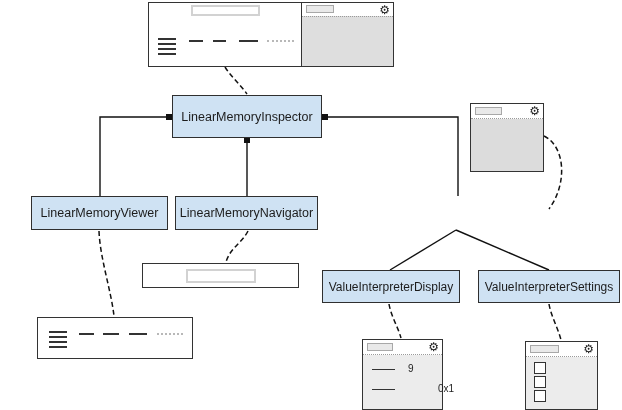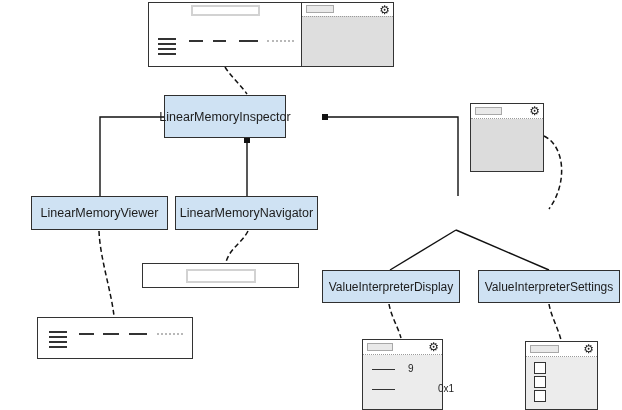--- a/index.html
+++ b/index.html
@@ -71,21 +71,21 @@
     <div class="dash" style="left:64px; top:37px; width:13px;"></div>
     <div class="dash" style="left:90px; top:37px; width:19px;"></div>
     <div class="dotline" style="left:118px; top:37px; width:27px;"></div>
     <div class="panel" style="width:91px;">
       <div class="mini-input" style="left:4px; top:2px; width:28px; height:8px;"></div>
       <span class="gear" style="right:3px; top:1px;">⚙</span>
       <div class="pbody"></div>
     </div>
   </div>
 
-  <div class="node" style="left:164px; top:95px; width:122px; height:43px;">
+  <div class="node" style="left:172px; top:95px; width:150px; height:43px;">
     <span>LinearMemoryInspector</span>
   </div>
   <div class="node" style="left:31px; top:196px; width:137px; height:34px;">
     <span>LinearMemoryViewer</span>
   </div>
   <div class="node" style="left:175px; top:196px; width:143px; height:34px;">
     <span>LinearMemoryNavigator</span>
   </div>
   <div class="node" style="left:478px; top:270px; width:142px; height:33px; font-size:12px;">
     <span>ValueInterpreterSettings</span>

